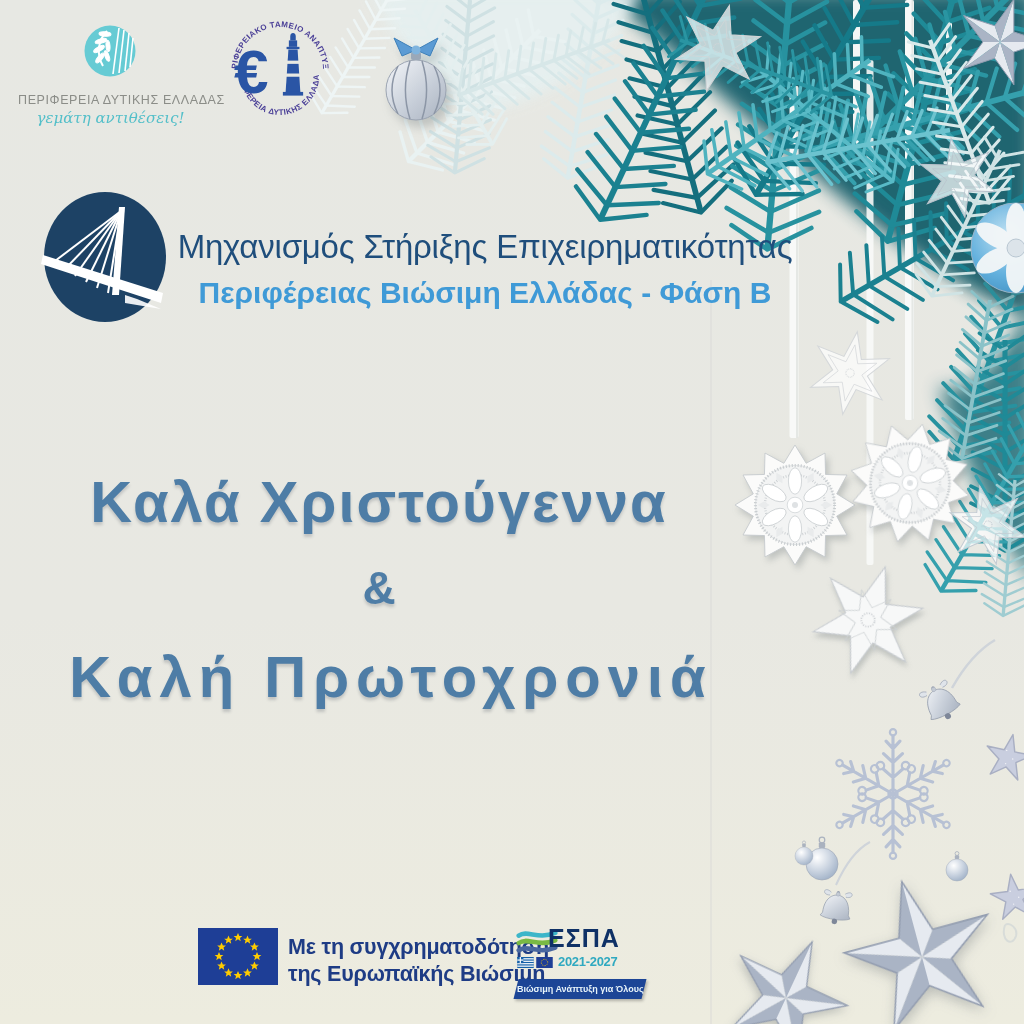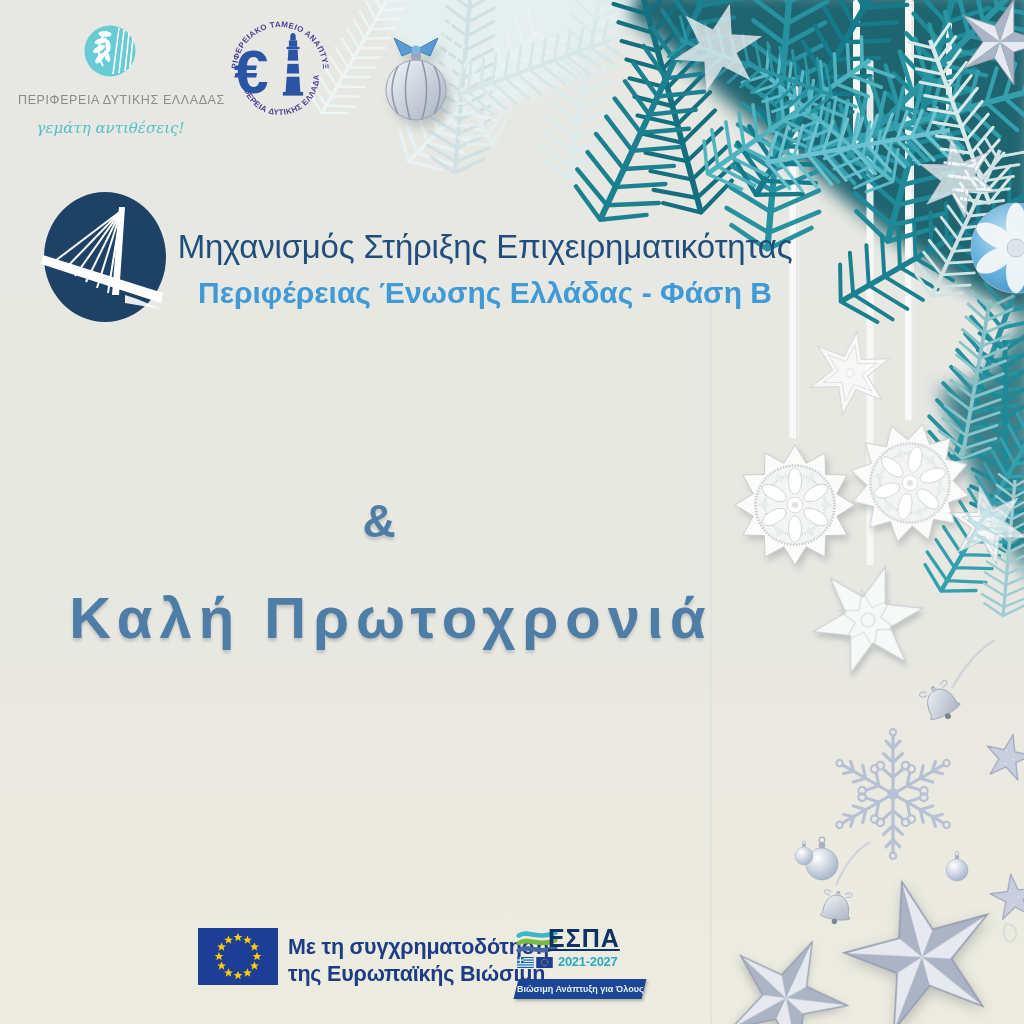--- a/index.html
+++ b/index.html
@@ -10,38 +10,38 @@
   .abs{position:absolute;}
   
   #deco{position:absolute;left:0;top:0;width:1024px;height:1024px;pointer-events:none;}
   .blur9{filter:blur(9px);}
   .blur7{filter:blur(7px);}
   .hangShadow{filter:drop-shadow(5px 7px 5px rgba(90,100,105,.28));}
   .starShadow{filter:drop-shadow(0 6px 8px rgba(80,90,100,.32));}
   
   #region-logo-block{left:18px;top:14px;width:185px;text-align:center;}
   #region-logo-name{margin-top:6px;font-size:12.5px;letter-spacing:.6px;color:#8b8d88;white-space:nowrap;}
-  #region-logo-tagline{margin-top:12px;font-family:"DejaVu Serif",serif;font-style:italic;font-size:15px;color:#53bfc9;}
+  #region-logo-tagline{margin-top:2px;font-family:"DejaVu Serif",serif;font-style:italic;font-size:15px;color:#53bfc9;}
   
   #program-title{left:160px;top:228px;width:650px;text-align:center;color:#1f4e7c;
                  font-size:33px;font-weight:normal;letter-spacing:-0.2px;}
   #program-subtitle{left:160px;top:276px;width:650px;text-align:center;color:#3f9ad7;
                  font-size:30px;font-weight:bold;}
   
   #greeting{left:0;top:468px;width:758px;display:flex;flex-direction:column;align-items:center;
             color:#4e7da6;font-weight:bold;text-shadow:0 3px 3px rgba(60,70,80,.22);}
   #greeting-line1{font-size:58px;letter-spacing:2px;}
   #greeting-amp{font-size:46px;margin-top:26px;}
-  #greeting-line2{font-size:58px;letter-spacing:7px;margin-top:36px;transform:translateX(12px);text-align:center;}
+  #greeting-line2{font-size:58px;letter-spacing:7px;margin-top:28px;transform:translateX(12px);text-align:center;}
   
   #eu-flag{left:198px;top:928px;}
   #eu-cofunding{left:288px;top:934px;font-size:21.5px;font-weight:bold;color:#1e3c85;line-height:27px;letter-spacing:-0.2px;}
   #espa-logo{left:514px;top:924px;width:140px;height:82px;}
   #espa-waves{position:absolute;left:2px;top:5px;}
-  #espa-acronym{position:absolute;left:34px;top:0px;font-size:25px;font-weight:bold;color:#0f3166;letter-spacing:1px;text-decoration:underline;}
+  #espa-acronym{position:absolute;left:34px;top:0px;font-size:25px;font-weight:bold;color:#0f3166;letter-spacing:1px;}
   #espa-flags{position:absolute;left:3px;top:33px;display:flex;gap:2px;}
   #espa-period{position:absolute;left:44px;top:30px;font-size:13px;font-weight:bold;color:#2fa9c0;letter-spacing:-0.3px;white-space:nowrap;}
   #espa-ribbon{position:absolute;left:2px;top:55px;width:128px;height:20px;background:#1c4596;
                transform:skewX(-14deg);display:flex;align-items:center;justify-content:center;
                box-shadow:2px 2px 3px rgba(0,0,0,.25);}
   #espa-ribbon span{transform:skewX(14deg);font-size:9px;font-weight:bold;color:#e8f4fa;white-space:nowrap;}
 </style>
 </head>
 <body>
 
@@ -305,23 +305,24 @@
       <path d="M80,20 L45,91"></path>
         <path d="M80,20 L56,97"></path>
         <path d="M80,20 L67,102"></path>
     </g>
     <polygon points="78,16 84,16 78,104 71,104" fill="#ffffff"></polygon>
     <polygon points="2,64 122,102 120,112 0,73" fill="#ffffff"></polygon>
     <polygon points="84,104 96,108 120,118 84,112" fill="#ffffff" opacity=".9"></polygon>
   </svg>
 
   <div class="abs" id="program-title">Μηχανισμός Στήριξης Επιχειρηματικότητας</div>
-  <div class="abs" id="program-subtitle">Περιφέρειας Ένωσης Ελλάδας - Φάση Β</div>
+  <div class="abs" id="program-subtitle">Περιφέρειας Βιώσιμη Ελλάδας - Φάση Β</div>
 
   <div class="abs" id="greeting">
+    <div id="greeting-line1">Καλά Χριστούγεννα</div>
     <div id="greeting-amp">&amp;</div>
     <div id="greeting-line2">Καλή Πρωτοχρονιά</div>
   </div>
 
   <svg class="abs" id="eu-flag" width="80" height="57" viewBox="0 0 80 57">
     <defs>
       <path id="ministar" d="M0,-4.6 L1.35,-1.42 4.37,-1.42 1.99,0.54 2.7,3.72 0,1.78 -2.7,3.72 -1.99,0.54 -4.37,-1.42 -1.35,-1.42 Z" fill="#ffcc00"></path>
     </defs>
     <rect width="80" height="57" fill="#1e3e96"></rect>
     <g>

